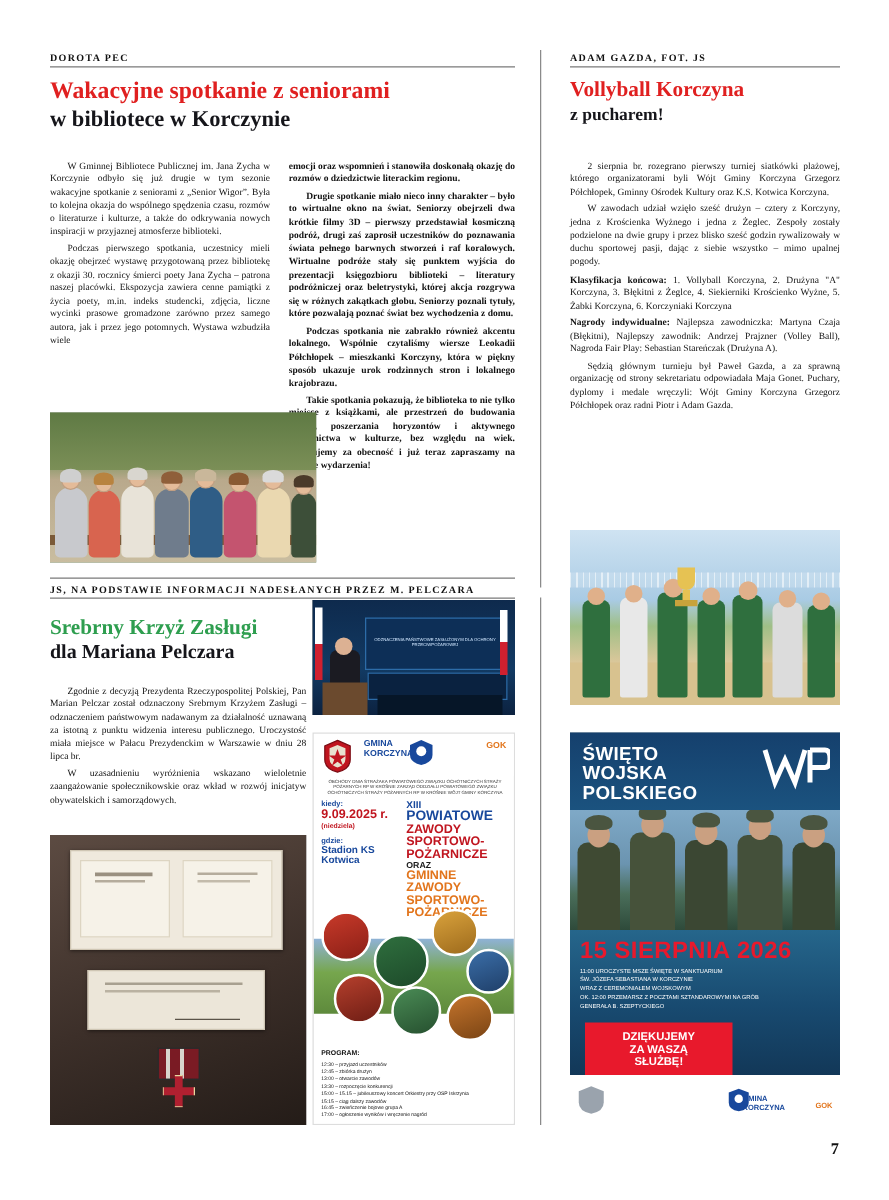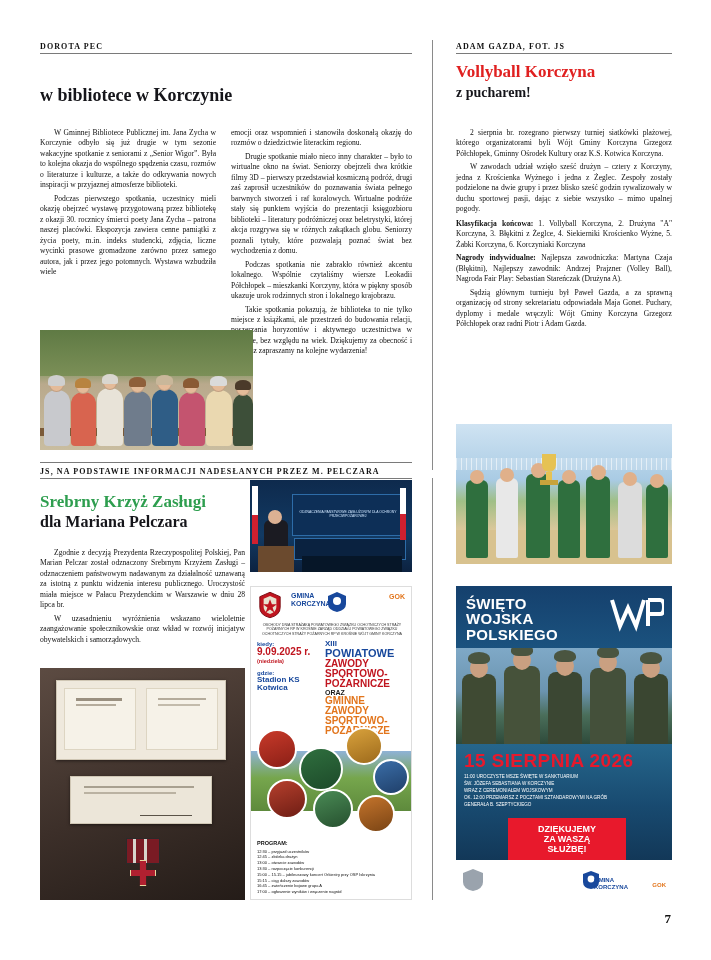--- a/index.html
+++ b/index.html
@@ -67,21 +67,21 @@
     width: 0;
     border-left: 1px solid #8a8a8a;
   }
 
   
   #a1-kicker { position: absolute; left: 40px; top: 42px; }
   #a1-rule { position: absolute; left: 40px; top: 53px; width: 372px; }
   #a1-head1 { position: absolute; left: 40px; top: 62px; width: 372px; font-size: 19px; }
   #a1-head2 { position: absolute; left: 40px; top: 85px; width: 372px; font-size: 18px; }
   #a1-colA { position: absolute; left: 40px; top: 128px; width: 176px; }
-  #a1-colB { position: absolute; left: 231px; top: 128px; width: 181px; }
+  #a1-colB { position: absolute; left: 231px; top: 128px; width: 181px; font-weight: bold; }
 
   #a1-photo {
     position: absolute; left: 40px; top: 330px;
     width: 213px; height: 120px;
     overflow: hidden;
     background: #6b7f58;
   }
 
   
   #a2-rule-top { position: absolute; left: 40px; top: 462px; width: 372px; }
@@ -235,20 +235,21 @@
 </head>
 <body>
 
 <div class="page">
 
   <div class="vline vl-1"></div>
   <div class="vline vl-2"></div>
 
   <div id="a1-kicker" class="kicker">DOROTA PEC</div>
   <hr id="a1-rule" class="rule">
+  <div id="a1-head1" class="headline-red">Wakacyjne spotkanie z seniorami</div>
   <div id="a1-head2" class="headline-dark">w bibliotece w Korczynie</div>
 
   <div id="a1-colA" class="body-text">
     <p class="indent">W Gminnej Bibliotece Publicznej im. Jana Zycha w Korczynie odbyło się już drugie w tym sezonie wakacyjne spotkanie z seniorami z „Senior Wigor”. Była to kolejna okazja do wspólnego spędzenia czasu, rozmów o literaturze i kulturze, a także do odkrywania nowych inspiracji w przyjaznej atmosferze biblioteki.</p>
     <p class="indent">Podczas pierwszego spotkania, uczestnicy mieli okazję obejrzeć wystawę przygotowaną przez bibliotekę z okazji 30. rocznicy śmierci poety Jana Zycha – patrona naszej placówki. Ekspozycja zawiera cenne pamiątki z życia poety, m.in. indeks studencki, zdjęcia, liczne wycinki prasowe gromadzone zarówno przez samego autora, jak i przez jego potomnych. Wystawa wzbudziła wiele</p>
   </div>
   <div id="a1-colB" class="body-text">
     <p>emocji oraz wspomnień i stanowiła doskonałą okazję do rozmów o dziedzictwie literackim regionu.</p>
     <p class="indent">Drugie spotkanie miało nieco inny charakter – było to wirtualne okno na świat. Seniorzy obejrzeli dwa krótkie filmy 3D – pierwszy przedstawiał kosmiczną podróż, drugi zaś zaprosił uczestników do poznawania świata pełnego barwnych stworzeń i raf koralowych. Wirtualne podróże stały się punktem wyjścia do prezentacji księgozbioru biblioteki – literatury podróżniczej oraz beletrystyki, której akcja rozgrywa się w różnych zakątkach globu. Seniorzy poznali tytuły, które pozwalają poznać świat bez wychodzenia z domu.</p>
     <p class="indent">Podczas spotkania nie zabrakło również akcentu lokalnego. Wspólnie czytaliśmy wiersze Leokadii Półchłopek – mieszkanki Korczyny, która w piękny sposób ukazuje urok rodzinnych stron i lokalnego krajobrazu.</p>
@@ -488,21 +489,21 @@
       </div>
 
       <div class="ap-date">15 SIERPNIA 2026</div>
       <div class="ap-lines">
         <div>11:00 UROCZYSTE MSZE ŚWIĘTE W SANKTUARIUM</div>
         <div>ŚW. JÓZEFA SEBASTIANA W KORCZYNIE</div>
         <div>WRAZ Z CEREMONIAŁEM WOJSKOWYM</div>
         <div>OK. 12:00 PRZEMARSZ Z POCZTAMI SZTANDAROWYMI NA GRÓB</div>
         <div>GENERAŁA B. SZEPTYCKIEGO</div>
       </div>
-      <div class="ap-thanks" style="white-space:pre-line;margin-left:40px;">DZIĘKUJEMY
+      <div class="ap-thanks" style="white-space:pre-line;">DZIĘKUJEMY
 ZA WASZĄ
 SŁUŻBĘ!</div>
 
       <div class="ap-footer">
         <svg style="position:absolute;left:6px;bottom:8px;width:22px;height:24px;" viewBox="0 0 22 24">
           <path d="M11 1 L21 5 L21 14 Q21 21 11 23 Q1 21 1 14 L1 5 Z" fill="#9aa3ad"></path>
         </svg>
         <div class="ap-fl">&nbsp;</div>
         <svg style="position:absolute;right:72px;bottom:10px;width:18px;height:20px;" viewBox="0 0 18 20">
           <path d="M9 1 L17 4 L17 12 Q17 18 9 19 Q1 18 1 12 L1 4 Z" fill="#18489c"></path>

